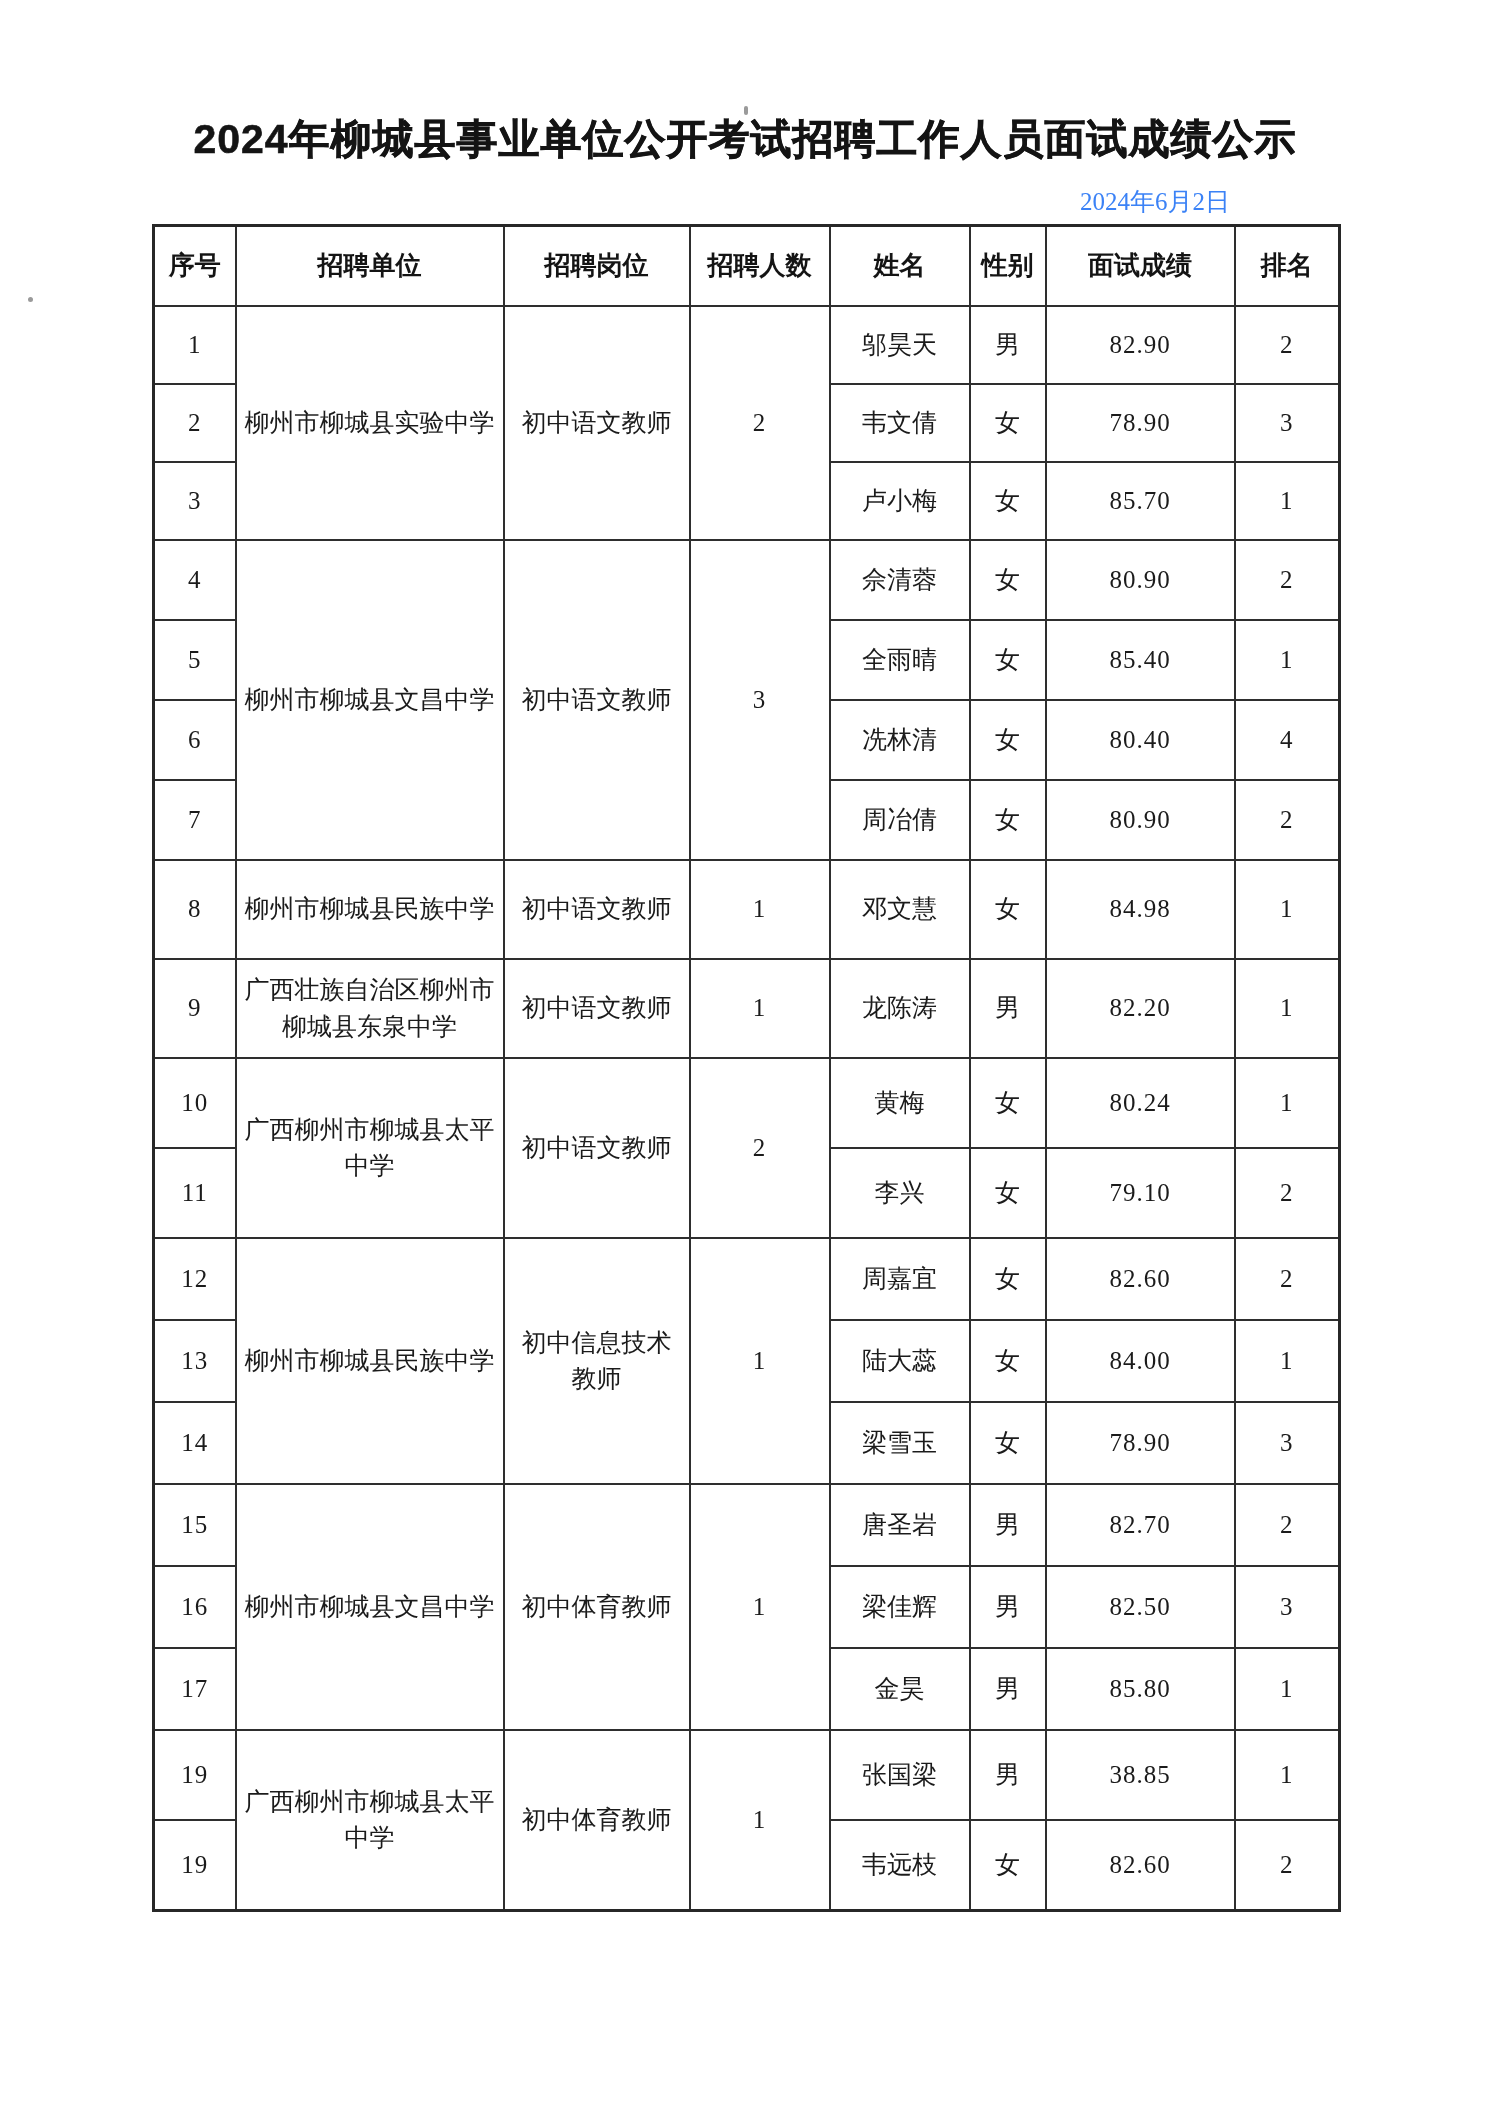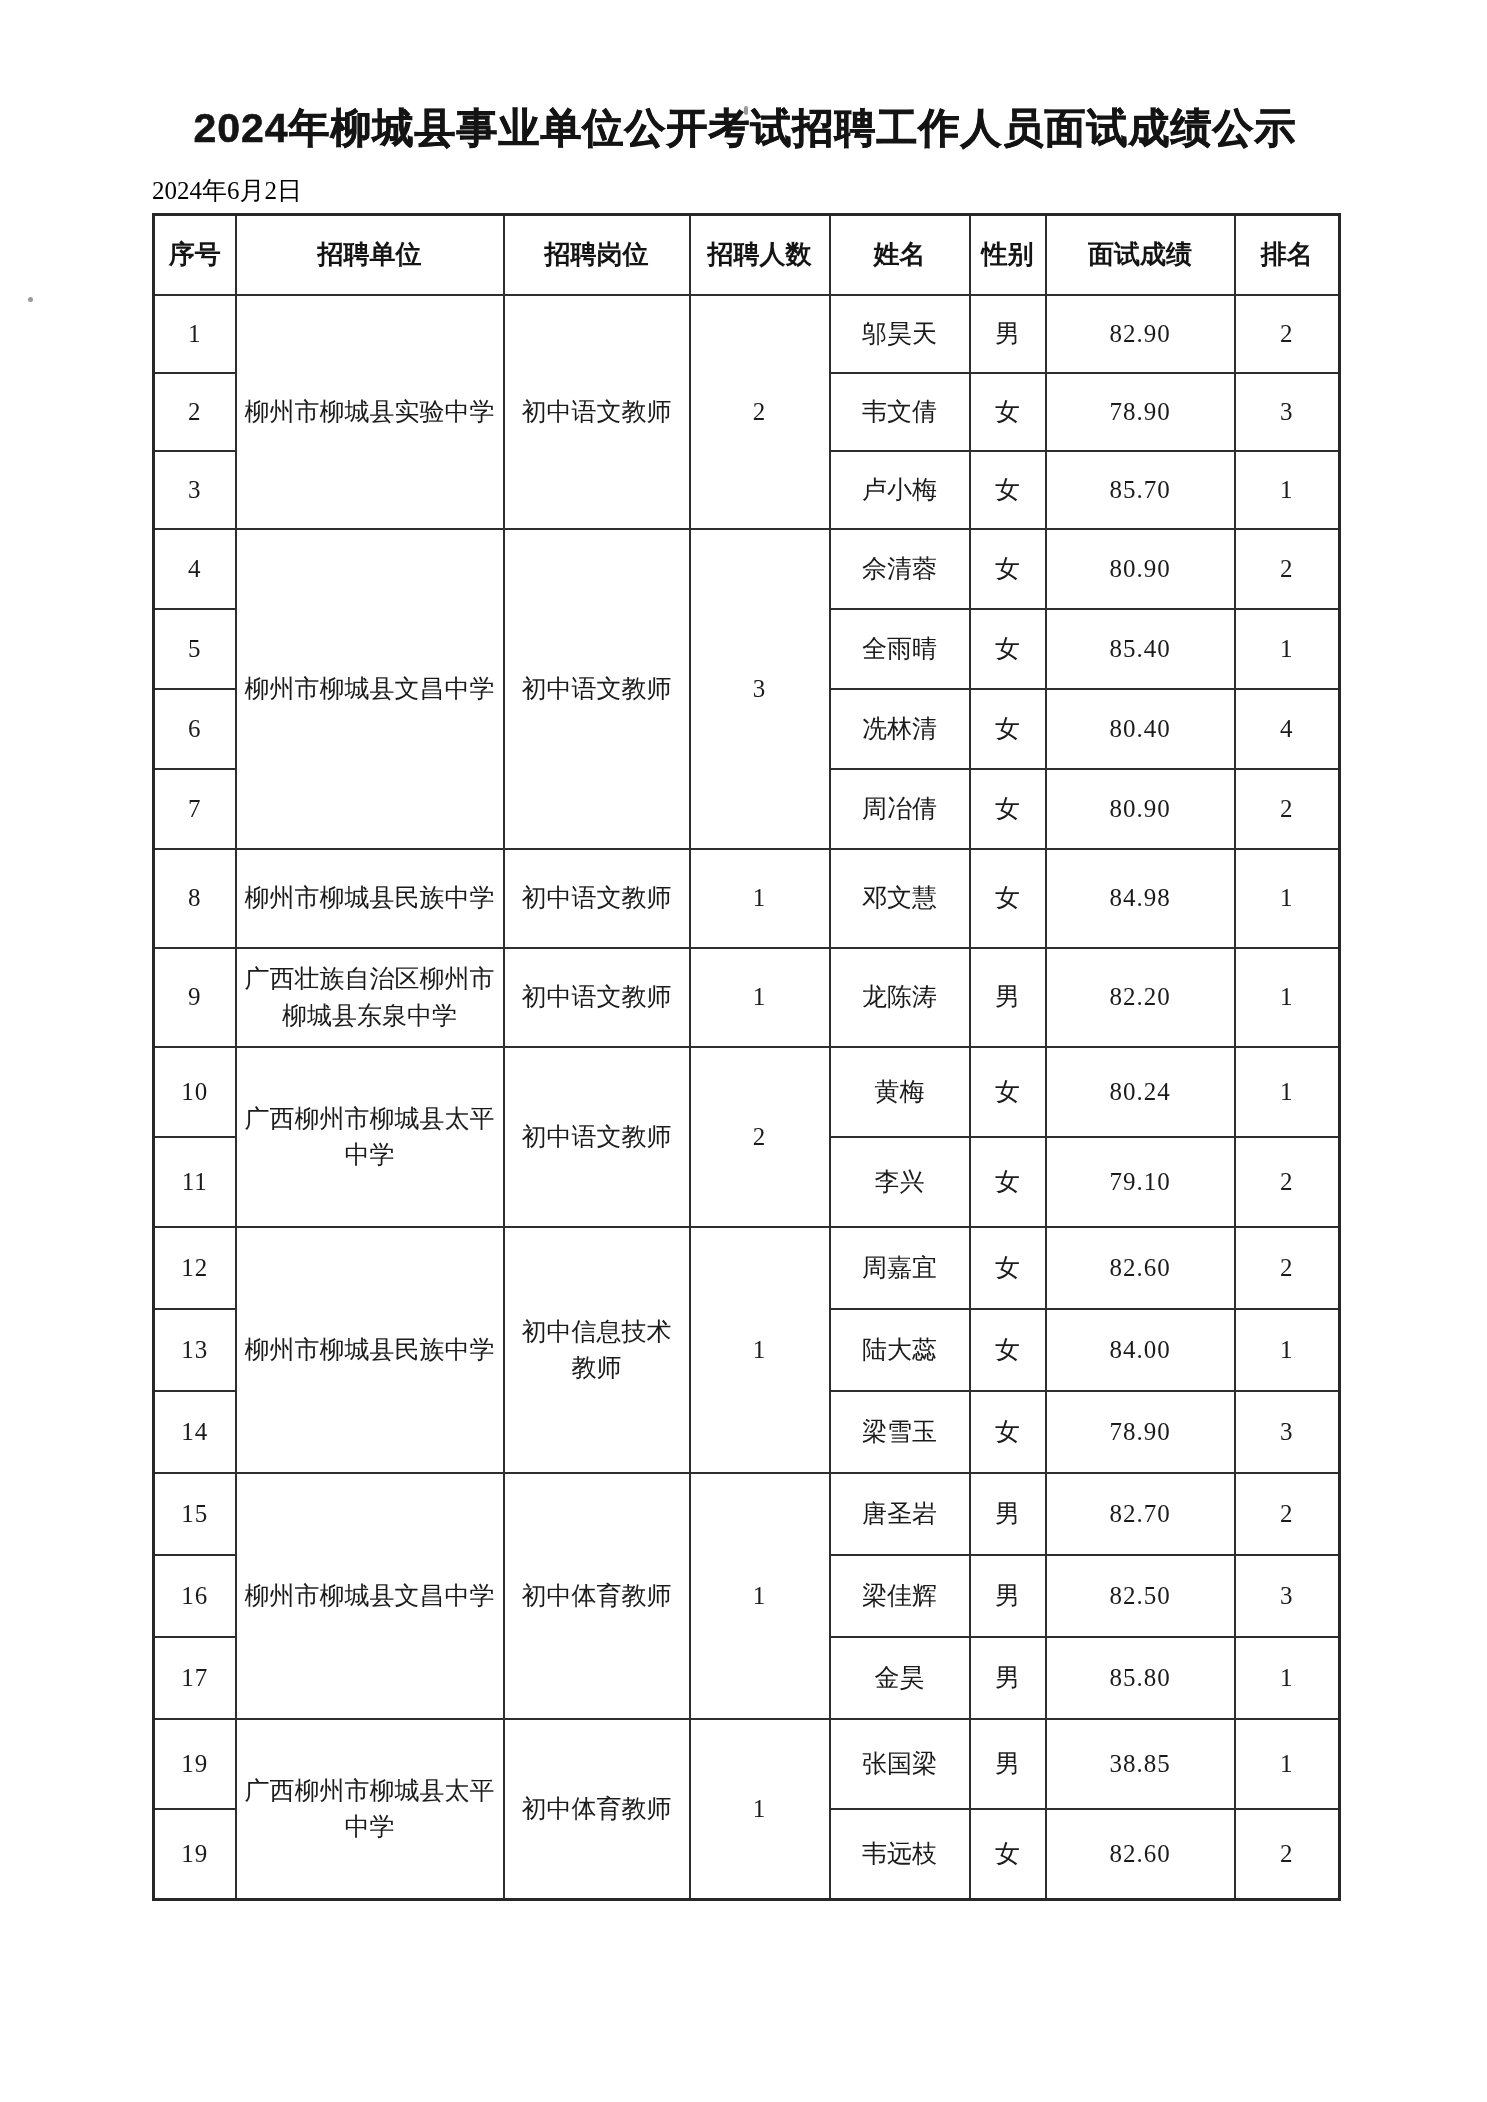--- a/index.html
+++ b/index.html
@@ -7,21 +7,21 @@
     position:relative;
     width:1487px;height:2102px;
     margin:0 auto;
     background:#ffffff;
     color:#1c1c1c;
     font-family:"Liberation Serif","DejaVu Serif",serif;
     overflow:hidden;
   }
   .content{
     position:absolute;
-    left:152px;top:101px;
+    left:152px;top:112px;
     width:1186px;
   }
   .doc-title{
     text-align:center;
     font-family:"Liberation Sans","DejaVu Sans",sans-serif;
     font-weight:900;
     font-size:41px;
     letter-spacing:1px;
     color:#141414;
     margin:0 0 18px 0;
@@ -29,23 +29,23 @@
   }
   .doc-subtitle{
     text-align:center;
     font-family:"Liberation Sans","DejaVu Sans",sans-serif;
     font-weight:900;
     font-size:37px;
     color:#161616;
     margin:0 0 26px 0;
   }
   .doc-date{
-    text-align:left;
+    text-align:right;
     font-size:25px;
-    color:#000000;
+    color:#3b82f6;
     padding-right:108px;
     margin:0 0 6px 0;
   }
   table.score-table{
     border-collapse:collapse;
     table-layout:fixed;
     width:1186px;
     border:3px solid #272727;
     padding-left:48px;
   }

